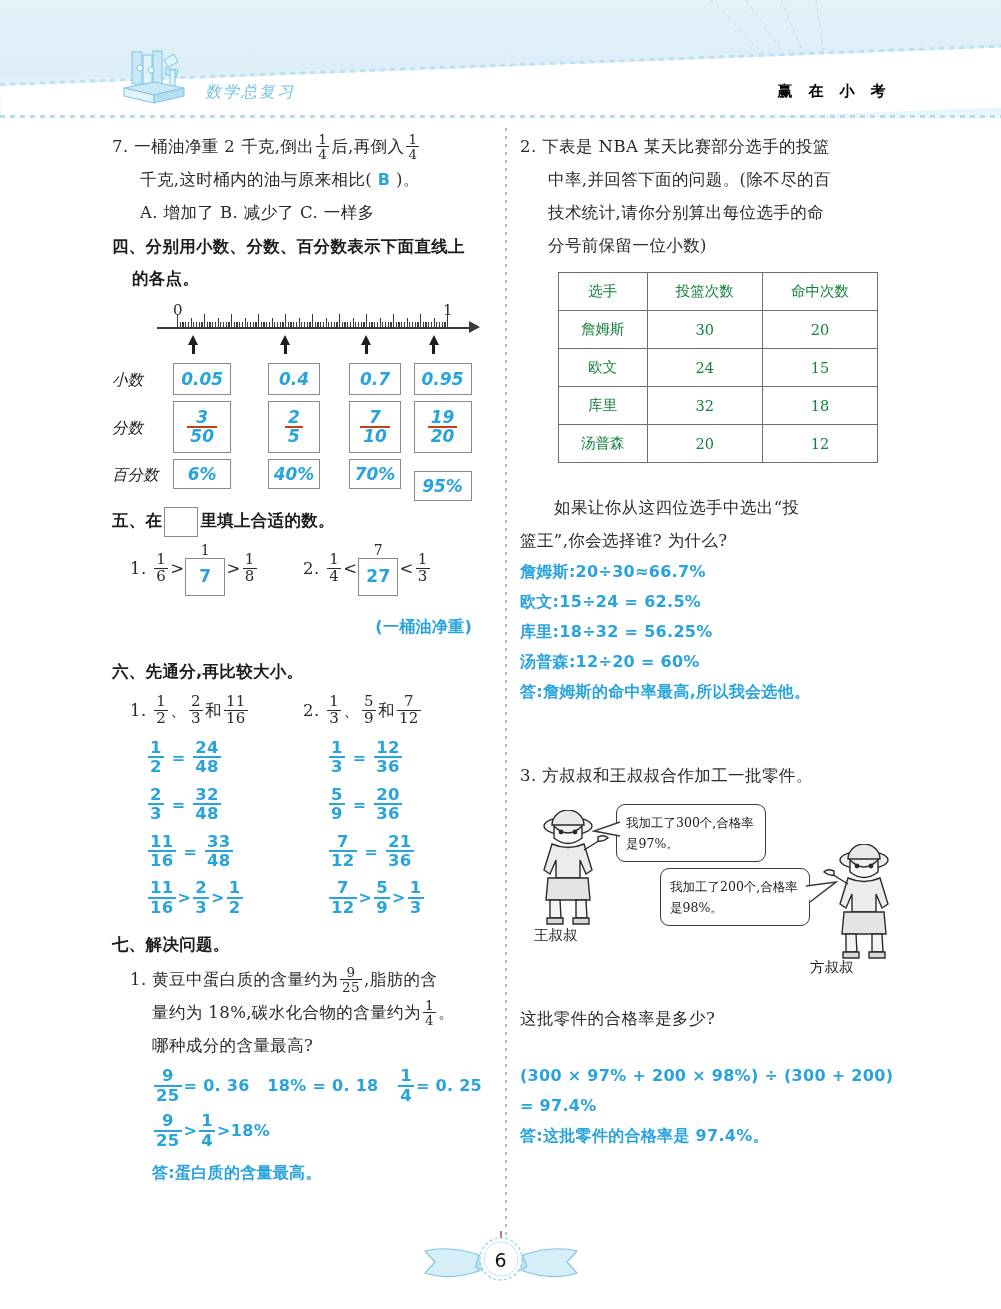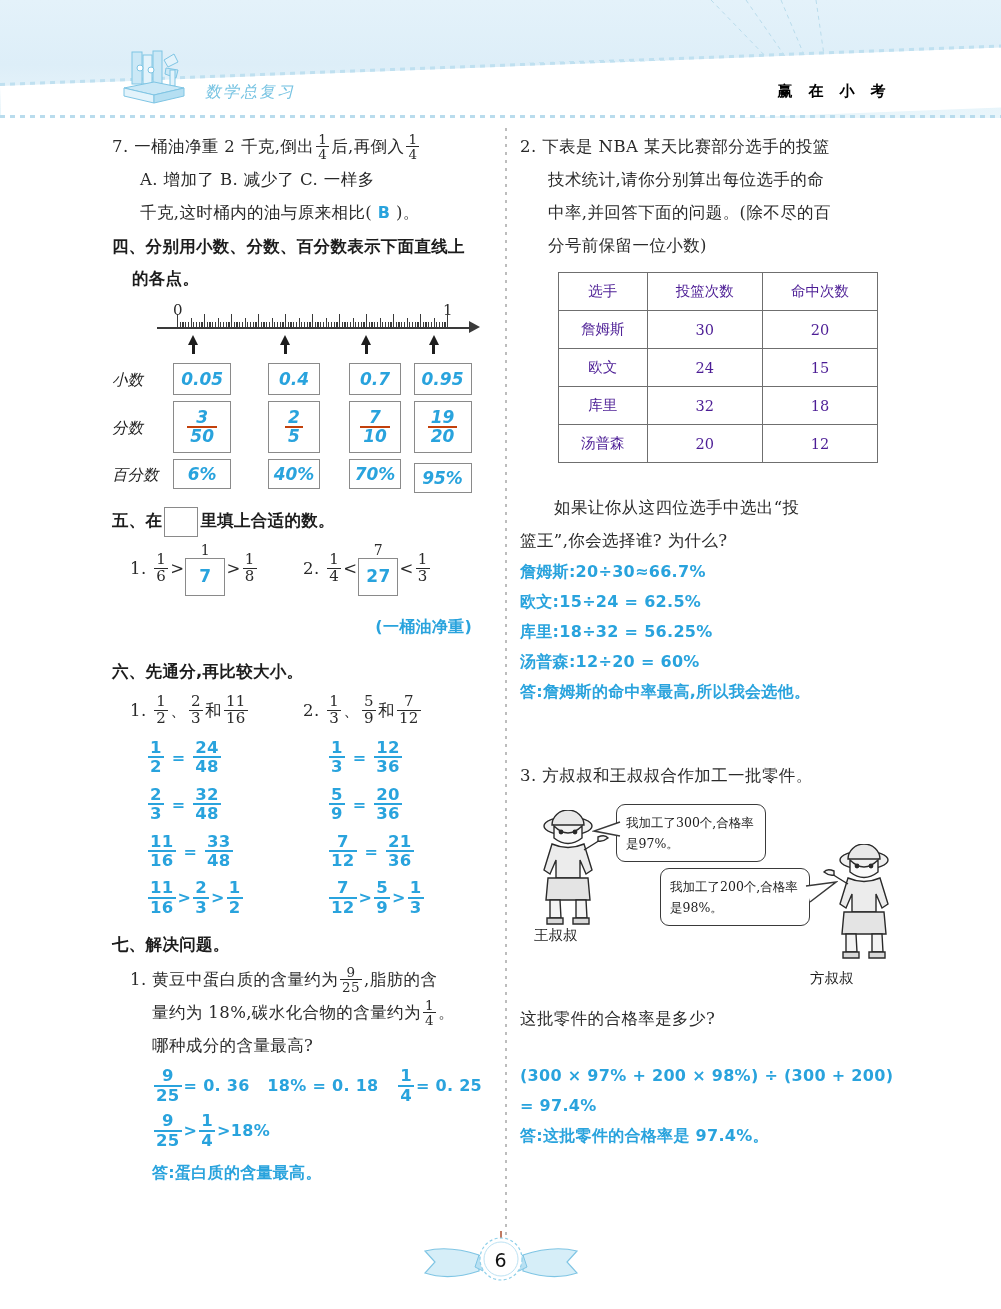--- a/index.html
+++ b/index.html
@@ -136,21 +136,21 @@
     color:#29a3dd; font-family:"DejaVu Sans", sans-serif; font-weight:bold; font-size:17px;
   }
 
   
   .work2{ display:flex; margin-top:4px; }
   .work2 > div{ width:191px; }
 
   
   table.nba{
     border-collapse:collapse; margin:10px 0 0 38px; width:320px;
-    font-size:14.5px; color:#4c1d95;
+    font-size:14.5px; color:#15803d;
   }
   table.nba th, table.nba td{
     border:1.1px solid #6f6f6f; text-align:center; padding:9px 2px; font-weight:normal;
   }
   table.nba th{ font-family:"DejaVu Serif", serif; font-size:14.5px; }
 
   
   .illus{ position:relative; width:382px; height:178px; margin-top:4px; }
   .bubble{
     position:absolute; border:1.6px solid #3a3a3a; border-radius:9px; background:#fff;
@@ -208,26 +208,26 @@
 
   <div class="q">
     <span>7.</span>
     <span>一桶油净重 2 千克,倒出</span><span class="frac">
         <span class="nu">1</span>
         <span class="de">4</span>
       </span><span>后,再倒入</span><span class="frac">
         <span class="nu">1</span>
         <span class="de">4</span>
       </span>
-    <div class="indent">A. 增加了    B. 减少了    C. 一样多</div>
     <div class="indent">
       <span>千克,这时桶内的油与原来相比(</span>
       <span class="ans" style="display:inline;">B</span>
       <span>)。</span>
     </div>
+    <div class="indent">A. 增加了    B. 减少了    C. 一样多</div>
   </div>
 
   <div class="sec-head" style="margin-top:2px;">四、分别用小数、分数、百分数表示下面直线上</div>
   <div class="sec-head" style="padding-left:20px;">的各点。</div>
 
   <div class="numline-wrap">
     <div class="nl-lab" style="left:16px;">0</div>
     <div class="nl-lab" style="left:286px;">1</div>
     <div class="nl-axis"></div>
     <div class="nl-arrow"></div>
@@ -380,21 +380,21 @@
             <span class="de">20</span>
           </div>
         </div>
     </div>
     <div class="bg-row" style="height:32px;">
       <div class="bg-lab">百分数</div>
       <div class="bg-cells" id="cells-pct">
           <div class="abox" style="left: 3.2px; top: 0px; width: 58px; height: 30px;">6%</div>
           <div class="abox" style="left: 98px; top: 0px; width: 52px; height: 30px;">40%</div>
           <div class="abox" style="left: 179px; top: 0px; width: 52px; height: 30px;">70%</div>
-          <div class="abox" style="left: 243.5px; top: 4px; width: 58px; height: 30px;">95%</div>
+          <div class="abox" style="left: 243.5px; top: 12px; width: 58px; height: 30px;">95%</div>
         </div>
     </div>
   </div>
 
   <div class="sec-head" style="margin-top:14px;">
     <span>五、在</span><span class="sqbox empty"></span><span>里填上合适的数。</span>
   </div>
 
   <div class="work2" style="margin-top:6px;">
     <div class="q" style="padding-left:18px;">
@@ -553,22 +553,22 @@
         <span class="de">4</span>
       </span><span>&gt;18%</span></div>
   <div class="ans" style="padding-left:40px; margin-top:8px;">答:蛋白质的含量最高。</div>
 </div>
 
 <div class="col-right">
 
   <div class="q">
     <span>2.</span>
     <span>下表是 NBA 某天比赛部分选手的投篮</span>
+    <div class="indent">中率,并回答下面的问题。(除不尽的百</div>
     <div class="indent">技术统计,请你分别算出每位选手的命</div>
-    <div class="indent">中率,并回答下面的问题。(除不尽的百</div>
     <div class="indent">分号前保留一位小数)</div>
   </div>
 
   <table class="nba">
     <thead>
       <tr>
         <th>选手</th>
         <th>投篮次数</th>
         <th>命中次数</th>
       </tr>
@@ -648,21 +648,21 @@
       <path d="M30 16 q14 14 28 0 l0 12 q-14 11 -28 0z" fill="#fafafa" stroke="#2a2a2a" stroke-width="1.4"></path>
       <circle cx="37" cy="22" r="2.4" fill="#2a2a2a"></circle>
         <circle cx="51" cy="22" r="2.4" fill="#2a2a2a"></circle>
       <path d="M28 34 q16 7 32 0 l8 26 -6 4 -6 -14 0 18 -24 0 0 -18 -6 14 -6 -4z" fill="#ececec" stroke="#2a2a2a" stroke-width="1.4"></path>
       <path d="M28 40 q-10 -6 -16 -10" stroke="#2a2a2a" stroke-width="1.4" fill="none"></path>
       <path d="M14 27 q-7 -3 -10 1 5 4 10 3z" fill="#f4f4f4" stroke="#2a2a2a" stroke-width="1.4"></path>
       <path d="M24 68 l40 0 2 22 -44 0z" fill="#e4e4e4" stroke="#2a2a2a" stroke-width="1.4"></path>
       <path d="M26 90 l10 0 1 18 -11 0z M52 90 l10 0 1 18 -11 0z" fill="#f4f4f4" stroke="#2a2a2a" stroke-width="1.4"></path>
       <path d="M23 108 l16 0 0 6 -16 0z M49 108 l16 0 0 6 -16 0z" fill="#d8d8d8" stroke="#2a2a2a" stroke-width="1.4"></path>
     </svg>
-    <div class="figlab" style="left:290px; top:173px;">方叔叔</div>
+    <div class="figlab" style="left:290px; top:162px;">方叔叔</div>
   </div>
 
   <div class="q" style="margin-top:28px;">这批零件的合格率是多少?</div>
   <div id="q3-answers" style="margin-top:26px;">
       <div class="ans">(300 × 97% + 200 × 98%) ÷ (300 + 200)</div>
       <div class="ans">= 97.4%</div>
       <div class="ans">答:这批零件的合格率是 97.4%。</div>
     </div>
 </div>
 

